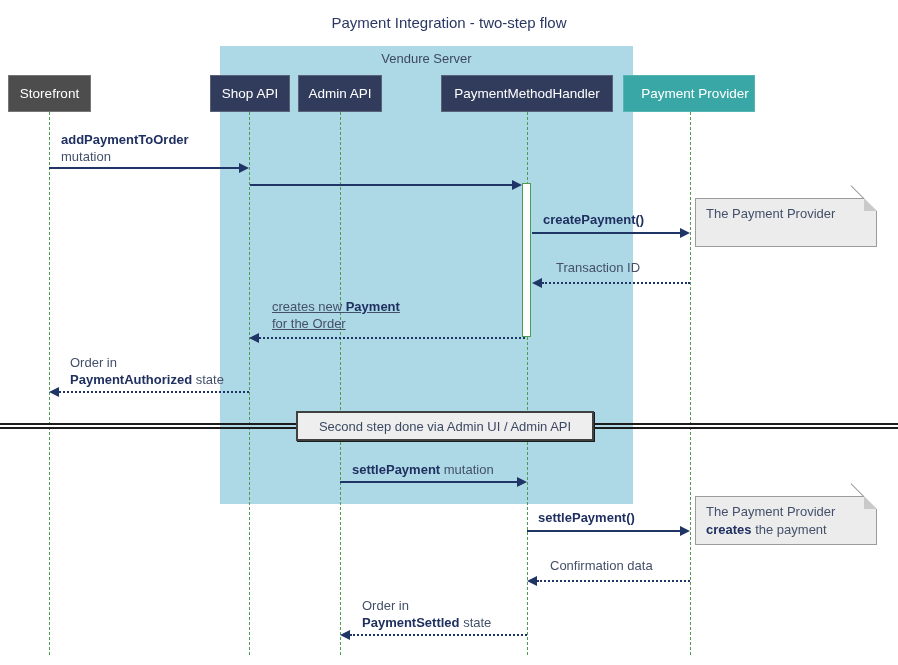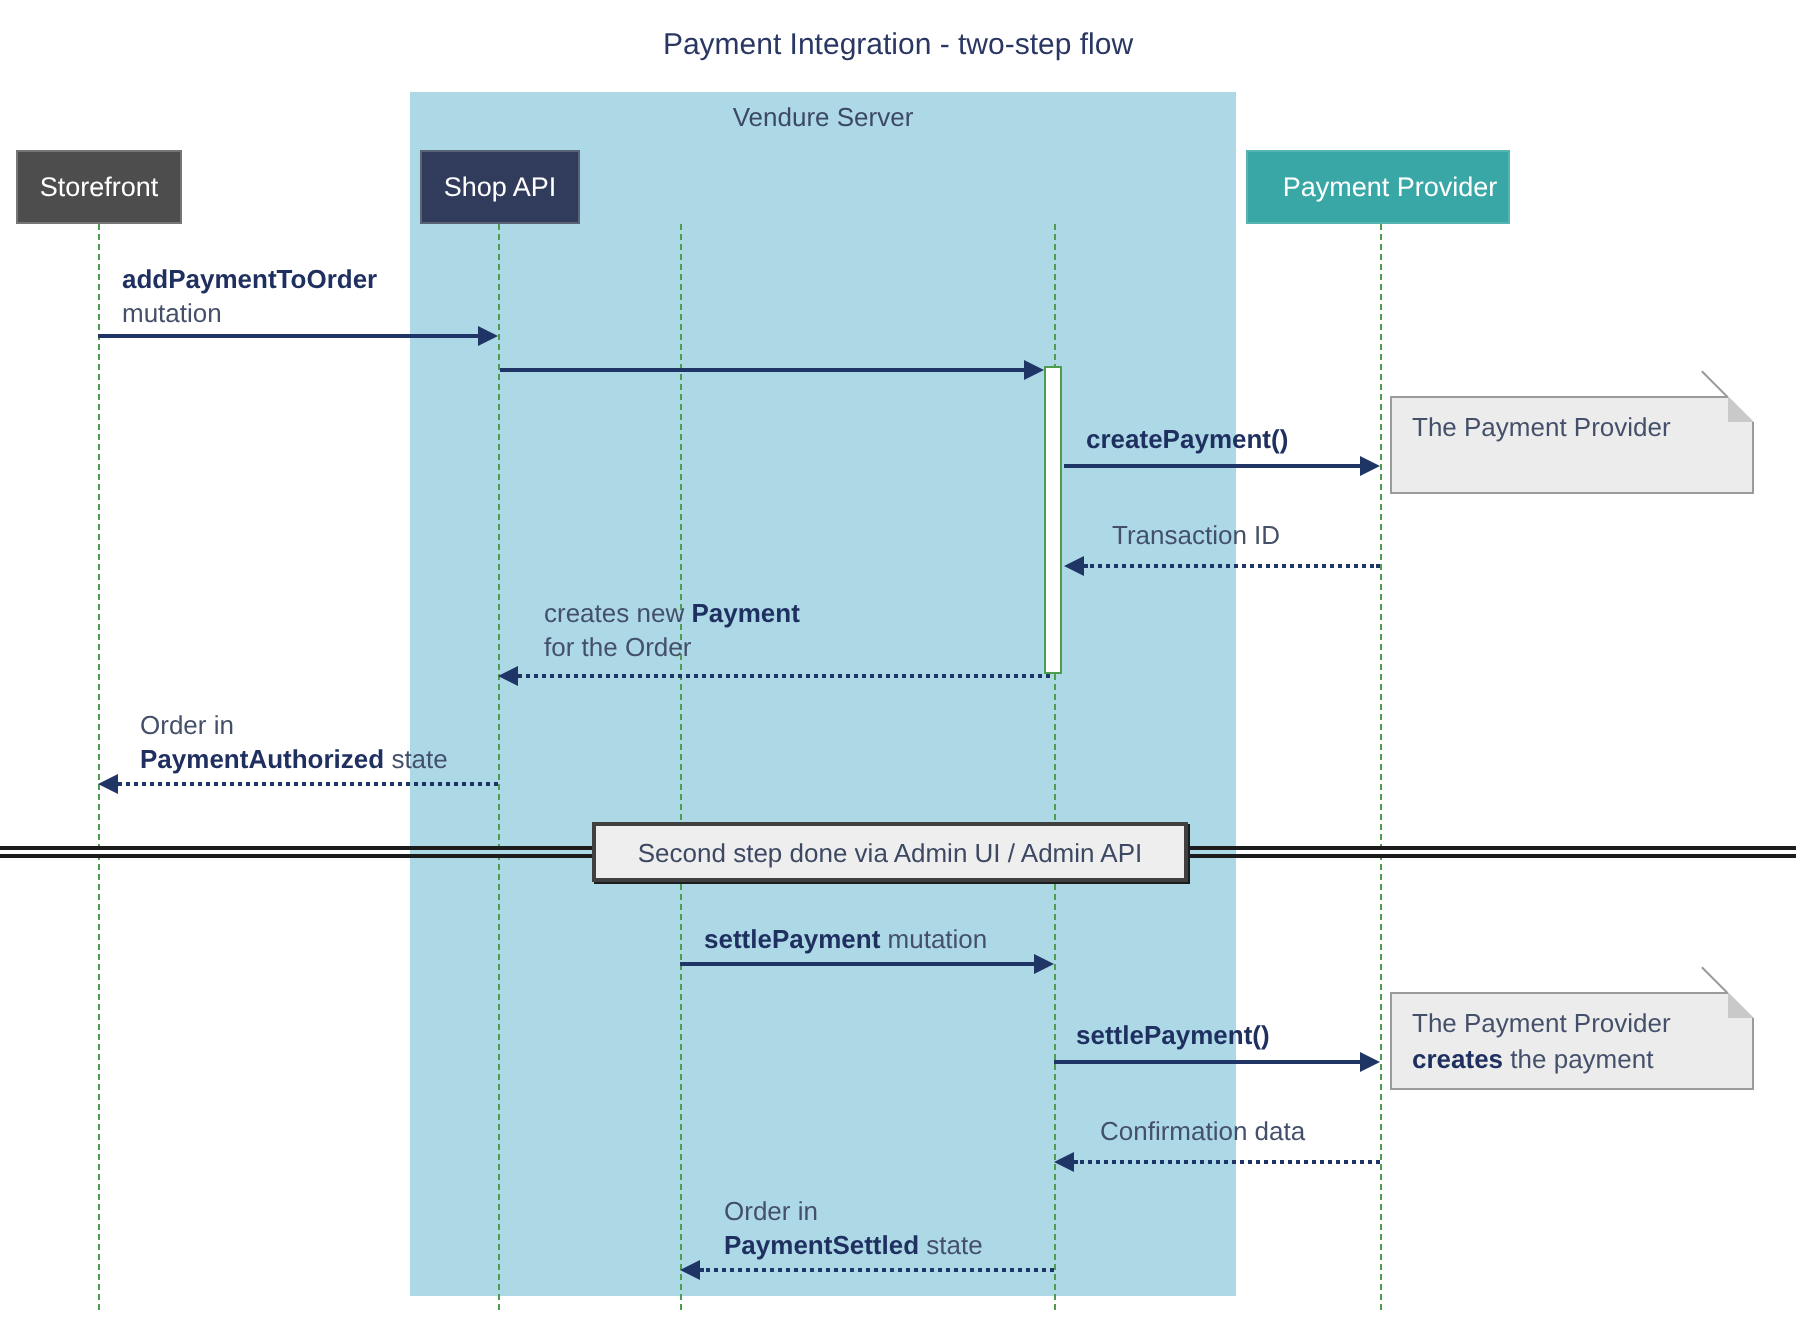--- a/index.html
+++ b/index.html
@@ -14,21 +14,21 @@
     --note-bg:#ECECEC;
     --note-border:#9B9B9B;
     --divider-bg:#EEEEEE;
     --text-bold:#1F3060;
     --text-regular:#44506A;
     --title-color:#2A3763;
   }
   .stage{position:relative;width:898px;height:665px;background:#fff;overflow:hidden;}
   .title{position:absolute;left:0;top:14px;width:898px;text-align:center;
          font-size:15px;font-weight:normal;color:var(--title-color);}
-  .server-box{position:absolute;left:205px;top:46px;width:413px;height:602px;
+  .server-box{position:absolute;left:220px;top:46px;width:413px;height:458px;
               background:var(--server-bg);}
   .server-label{position:absolute;left:0;top:5px;width:100%;text-align:center;
                 font-size:13px;color:#3D4963;}
   .lifeline{position:absolute;top:112px;height:543px;width:0;
             border-left:1px dashed var(--lifeline);}
   .participant{position:absolute;top:75px;height:37px;box-sizing:border-box;
                display:flex;align-items:center;justify-content:center;
                background:var(--participant-bg);border:1.5px solid #5A6375;
                color:#fff;font-size:13.5px;}
   .participant.gray{background:var(--storefront-bg);border-color:#767676;}
@@ -76,20 +76,26 @@
 
   <div class="divline" style="top:423px;"></div>
   <div class="divline" style="top:427px;"></div>
 
   <div class="participant gray" style="left:8px;width:83px;">
     <span>Storefront</span>
   </div>
   <div class="participant" style="left:210px;width:80px;">
     <span>Shop API</span>
   </div>
+  <div class="participant" style="left:298px;width:84px;">
+    <span>Admin API</span>
+  </div>
+  <div class="participant" style="left:441px;width:172px;">
+    <span>PaymentMethodHandler</span>
+  </div>
   <div class="participant teal" style="left:623px;width:132px;padding-left:12px;">
     <span>Payment Provider</span>
   </div>
 
   <div class="activation"></div>
 
   <div class="lbl" style="left:61px;top:131px;">
     <div><b>addPaymentToOrder</b></div>
     <div><span>mutation</span></div>
   </div>
@@ -108,21 +114,21 @@
   <div class="note" style="top:198px;">
     <div><span>The Payment Provider</span></div>
   </div>
 
   <div class="lbl" style="left:556px;top:259px;">
     <span>Transaction ID</span>
   </div>
   <div class="msg dotted" style="left:542px;top:282px;width:148px;"></div>
   <div class="head l" style="left:532px;top:278px;"></div>
 
-  <div class="lbl" style="left:272px;top:298px;">
+  <div class="lbl" style="left:272px;top:298px;text-decoration:underline;">
     <div><span>creates new </span><b>Payment</b></div>
     <div><span>for the Order</span></div>
   </div>
   <div class="msg dotted" style="left:259px;top:337px;width:266px;"></div>
   <div class="head l" style="left:249px;top:333px;"></div>
 
   <div class="lbl" style="left:70px;top:354px;">
     <div><span>Order in</span></div>
     <div><b>PaymentAuthorized</b><span> state</span></div>
   </div>

